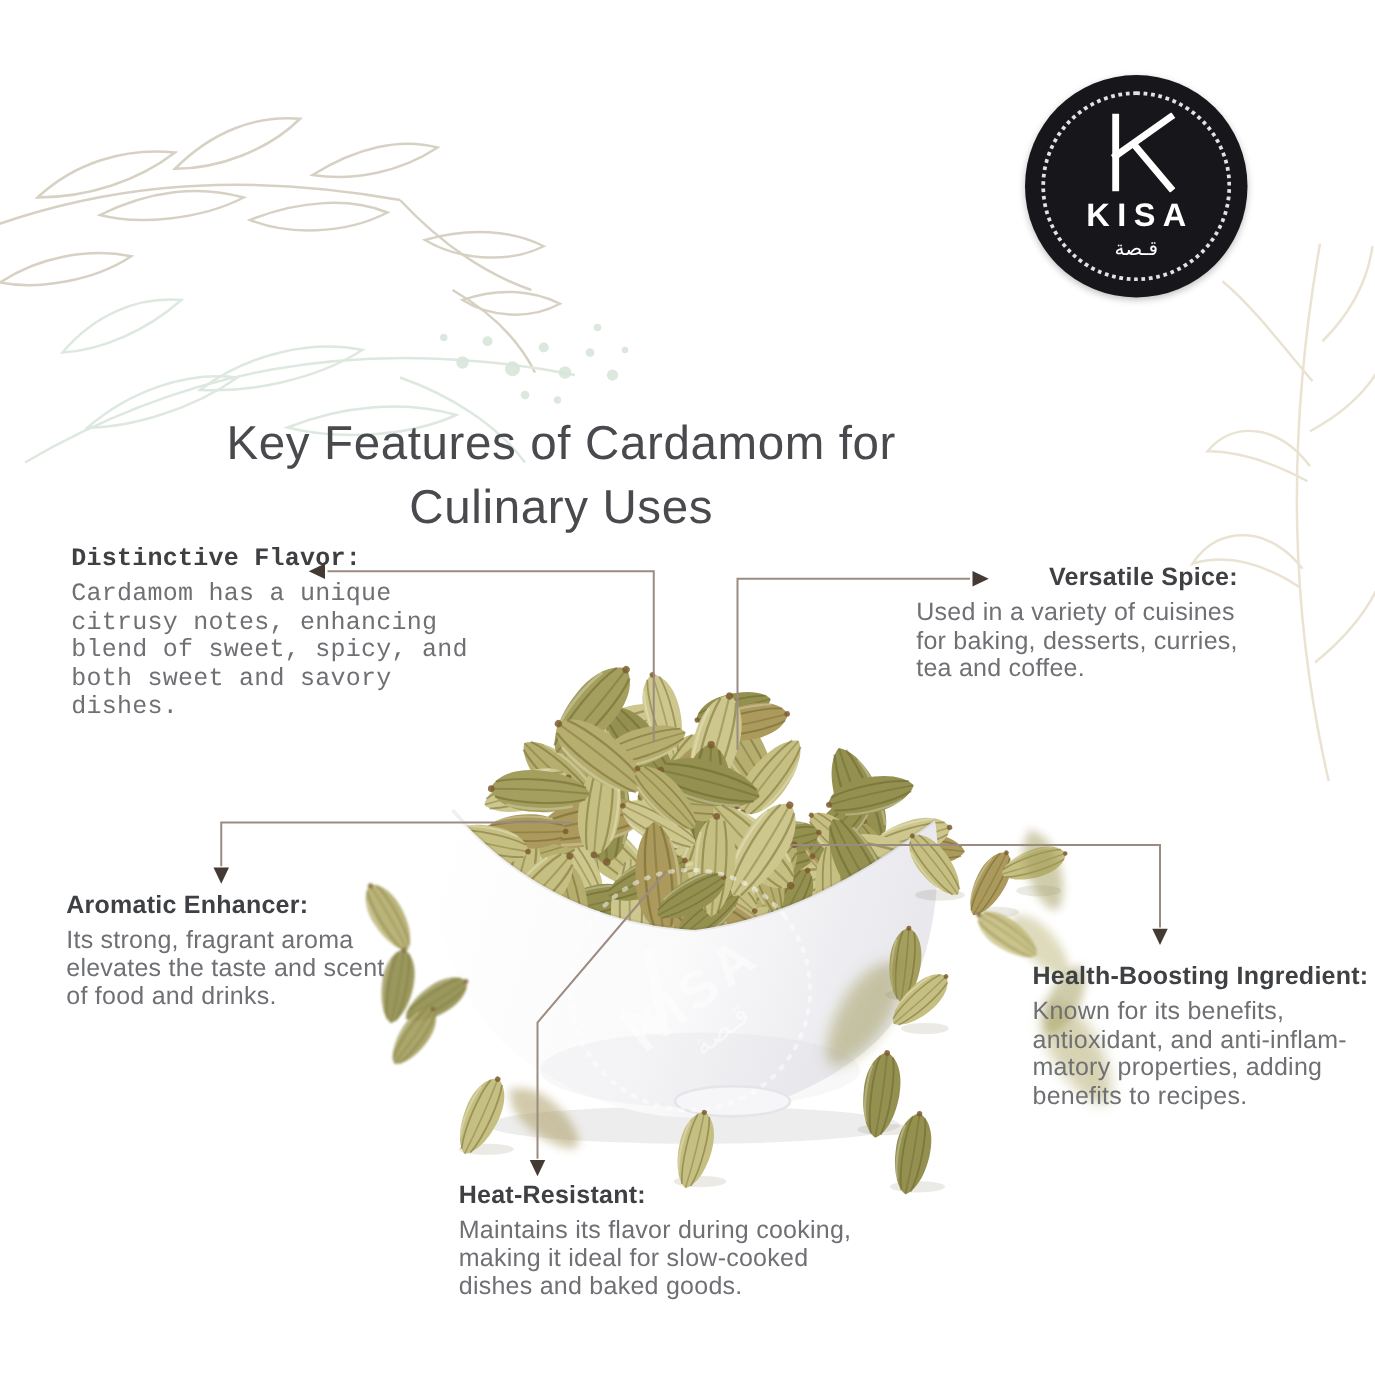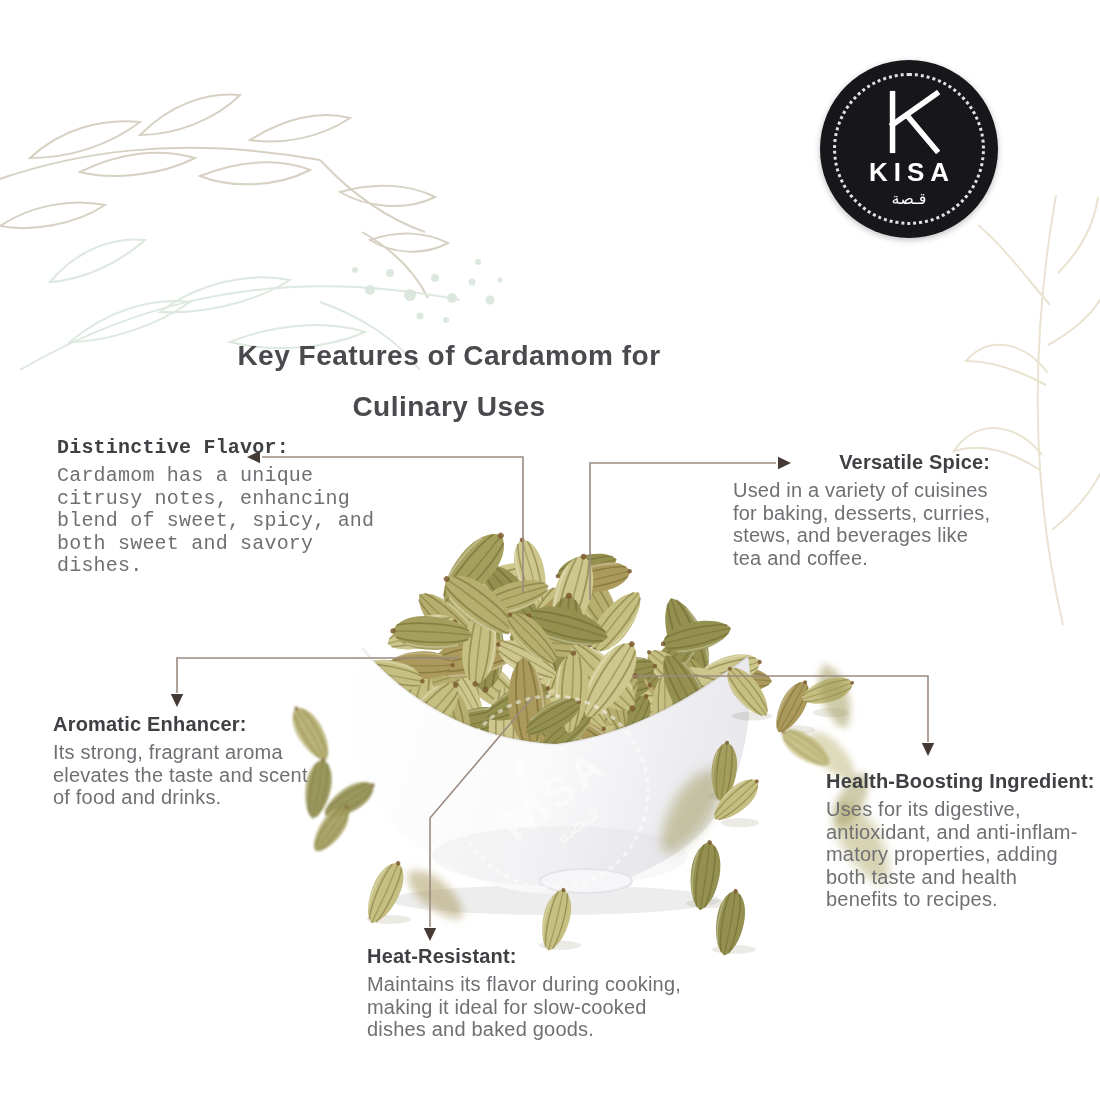--- a/index.html
+++ b/index.html
@@ -6,21 +6,21 @@
   .canvas{position:relative;width:1100px;height:1100px;overflow:hidden;background:#ffffff;
           font-family:"Liberation Sans",sans-serif;}
   .deco{position:absolute;pointer-events:none;}
   .deco-tl{left:-10px;top:40px;}
   .deco-r{right:-28px;top:185px;}
   .scene{position:absolute;left:0;top:0;}
   .soft{filter:blur(1px);opacity:.92;}
   .blurry{filter:blur(3.5px);opacity:.5;}
 
   .title{position:absolute;top:330px;left:0;width:898px;text-align:center;
-         color:#4a4a4e;font-weight:700;font-size:28px;line-height:51px;letter-spacing:.5px;}
+         color:#4a4a4e;font-weight:400;font-size:38px;line-height:51px;letter-spacing:.5px;}
 
   .callout{position:absolute;color:#6f7074;font-size:20px;line-height:22.5px;letter-spacing:.2px;}
   .callout h3{margin:0 0 5px 0;color:#3f4043;font-size:20px;font-weight:700;letter-spacing:.2px;line-height:24px;}
   .ln{white-space:nowrap;}
   #c1{left:57px;top:436px;font-family:Liberation Mono, monospace;}
   #c2{left:733px;top:450px;}
   #c2 h3{margin-left:64px;text-align:right;}
   #c3{left:53px;top:712px;}
   #c4{left:781px;top:769px;margin-left:45px;}
   #c5{left:367px;top:944px;}
@@ -277,37 +277,35 @@
     <div class="ln">citrusy notes, enhancing</div>
     <div class="ln">blend of sweet, spicy, and</div>
     <div class="ln">both sweet and savory</div>
     <div class="ln">dishes.</div>
   </div>
 
   <div class="callout" id="c2">
     <h3>Versatile Spice:</h3>
     <div class="ln">Used in a variety of cuisines</div>
     <div class="ln">for baking, desserts, curries,</div>
-    <div class="ln">stews, and beverages like</div>
     <div class="ln">tea and coffee.</div>
   </div>
 
   <div class="callout" id="c3">
     <h3>Aromatic Enhancer:</h3>
     <div class="ln">Its strong, fragrant aroma</div>
     <div class="ln">elevates the taste and scent</div>
     <div class="ln">of food and drinks.</div>
   </div>
 
   <div class="callout" id="c4">
     <h3>Health-Boosting Ingredient:</h3>
-    <div class="ln">Uses for its digestive,</div>
+    <div class="ln">Known for its benefits,</div>
     <div class="ln">antioxidant, and anti-inflam-</div>
     <div class="ln">matory properties, adding</div>
-    <div class="ln">both taste and health</div>
     <div class="ln">benefits to recipes.</div>
   </div>
 
   <div class="callout" id="c5">
     <h3>Heat-Resistant:</h3>
     <div class="ln">Maintains its flavor during cooking,</div>
     <div class="ln">making it ideal for slow-cooked</div>
     <div class="ln">dishes and baked goods.</div>
   </div>
 

